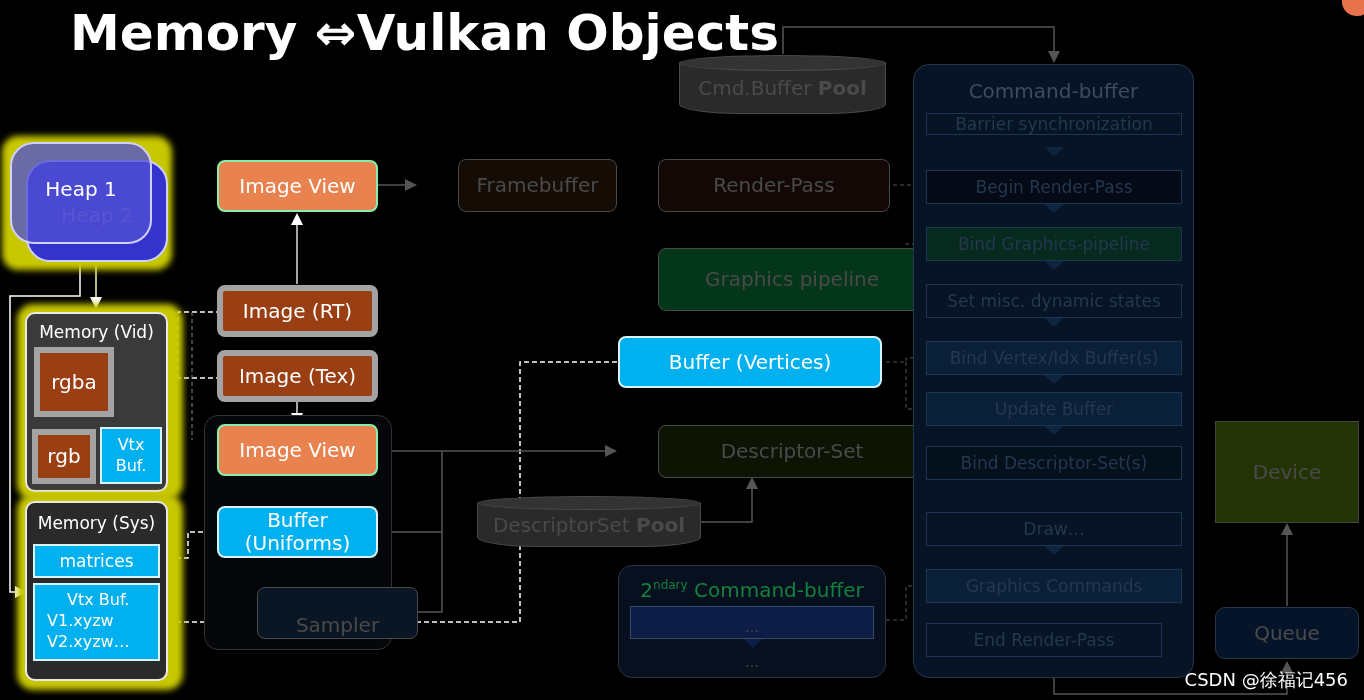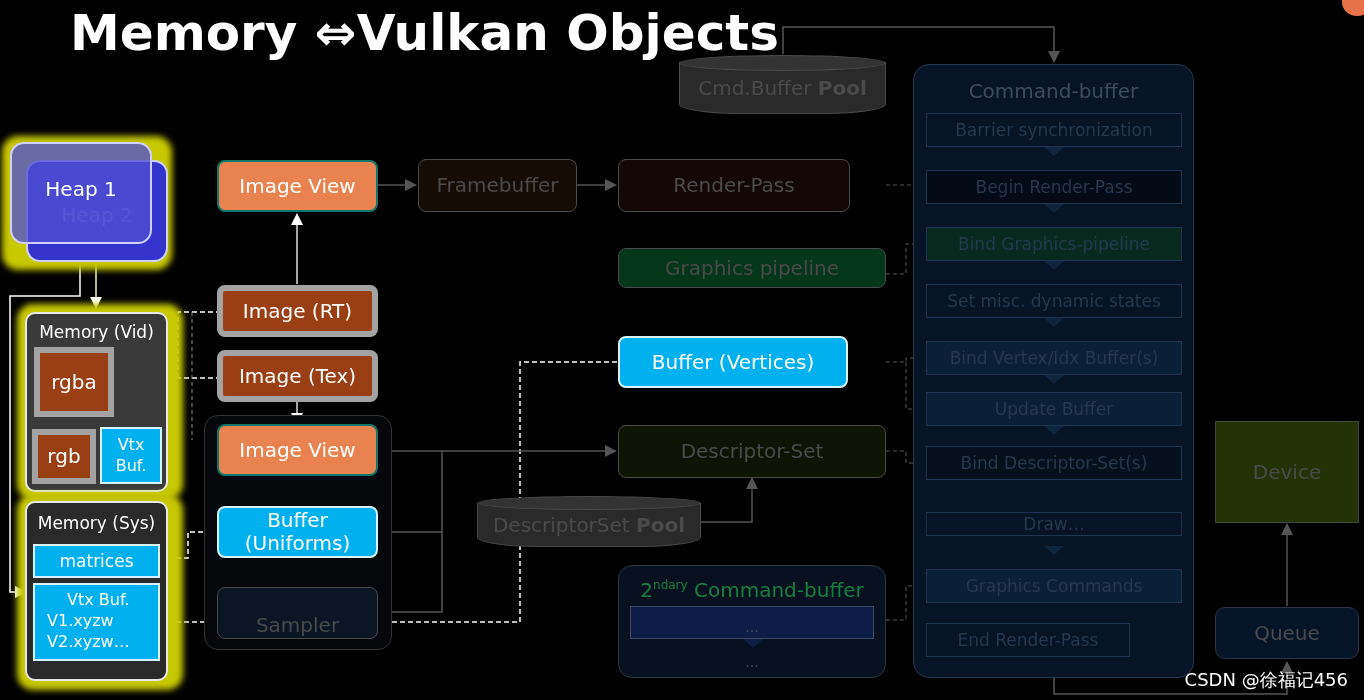--- a/index.html
+++ b/index.html
@@ -1,25 +1,25 @@
 <!DOCTYPE html>
 <html><head>
 <meta charset="utf-8">
 <style>
   html,body{margin:0;padding:0;background:#000;}
   body{width:1364px;height:700px;position:relative;overflow:hidden;font-family:"DejaVu Sans","Liberation Sans",sans-serif;}
   .abs{position:absolute;box-sizing:border-box;}
   .title{left:70px;top:4px;color:#fff;font-size:50px;font-weight:bold;letter-spacing:0px;white-space:nowrap;}
   .box{display:flex;align-items:center;justify-content:center;text-align:center;border-radius:8px;}
   .lbl{font-size:20px;line-height:1.15;}
-  .orange{background:#e8834f;border:2px solid #0f766e;color:#fff;}
+  .orange{background:#e8834f;border:2px solid #86efac;color:#fff;}
   .brown{background:#9a3f14;border:6px solid #a3a3a3;color:#fff;}
   .cyan{background:#00b0ef;border:2px solid #d7f3ff;color:#fff;}
-  .dim{border:1.5px solid #4a4a4a;color:#4a4a4a;}
-  .heap{border-radius:14px;border:2px solid #cfd0ff;}
+  .dim{border:1.5px solid #4a4a4a;color:#4a4a4a;margin-left:40px;}
+  .heap{border-radius:24px;border:2px solid #cfd0ff;}
   .glow{background:#c8c800;border-radius:16px;filter:blur(3px);}
   .memPanel{background:#3a3a3a;border:2px solid #e8e8e8;border-radius:10px;}
   .memTitle{color:#fff;font-size:17px;text-align:center;width:100%;}
   .cbItem{border:1px solid #1d3552;display:flex;align-items:center;justify-content:center;color:#24384f;font-size:17px;}
   .cyl{background:#2a2a2a;border:1.5px solid #4a4a4a;border-radius:0 0 60px 60px / 0 0 10px 10px;color:#4a4a4a;display:flex;align-items:center;justify-content:center;font-size:20px;}
   .cylTop{background:#333;border:1.5px solid #4a4a4a;border-radius:50%;}
   .chev{width:0;height:0;border-left:10px solid transparent;border-right:10px solid transparent;border-top:9px solid #0e2540;}
   svg{position:absolute;left:0;top:0;}
   .watermark{color:#fff;font-size:18px;right:16px;bottom:8px;white-space:nowrap;}
 </style>
@@ -124,24 +124,24 @@
 <div class="abs box dim" style="left:217px;top:587px;width:161px;height:52px;background:#0a1624;">
     <span class="lbl" style="padding-top:24px;">Sampler</span>
   </div>
 
 <div class="abs box dim" style="left:418px;top:159px;width:159px;height:53px;background:#150c06;">
     <span class="lbl">Framebuffer</span>
   </div>
 <div class="abs box dim" style="left:618px;top:159px;width:232px;height:53px;background:#130805;">
     <span class="lbl">Render-Pass</span>
   </div>
-<div class="abs box dim" style="left:618px;top:248px;width:268px;height:40px;background:#04361a;">
+<div class="abs box dim" style="left:618px;top:248px;width:268px;height:63px;background:#04361a;">
     <span class="lbl">Graphics pipeline</span>
   </div>
-<div class="abs box cyan" style="left:618px;top:336px;width:230px;height:52px;">
+<div class="abs box cyan" style="left:618px;top:336px;width:264px;height:52px;">
     <span class="lbl">Buffer (Vertices)</span>
   </div>
 <div class="abs box dim" style="left:618px;top:425px;width:268px;height:53px;background:#0d1404;">
     <span class="lbl">Descriptor-Set</span>
   </div>
 
 <div class="abs cyl" style="left:477px;top:503px;width:224px;height:44px;">
   <span style="white-space:pre;">DescriptorSet </span>
     <b>Pool</b>
 </div>
@@ -159,37 +159,37 @@
   </div>
   <div class="abs" style="left:11px;top:40px;width:244px;height:33px;background:#0d1d47;border:1px solid #3a4a60;color:#3f4a55;text-align:center;padding-top:12px;font-size:14px;">…</div>
   <div class="abs chev" style="left:124px;top:73px;border-top-color:#0d1d47;"></div>
   <div class="abs" style="left:0;top:88px;width:100%;text-align:center;color:#3f4a55;font-size:14px;">…</div>
 </div>
 
 <div class="abs" style="left:913px;top:64px;width:281px;height:614px;background:#061426;border:1.5px solid #24374d;border-radius:16px;">
   <div class="abs" style="left:0;top:14px;width:100%;text-align:center;color:#3c4c5e;font-size:20px;">Command-buffer</div>
 </div>
 <div id="cb-items">
-    <div class="abs cbItem" style="left: 926px; top: 113px; width: 256px; height: 34px; background: rgb(6, 20, 38);">Barrier synchronization</div>
+    <div class="abs cbItem" style="left: 926px; top: 113px; width: 256px; height: 22px; background: rgb(6, 20, 38);">Barrier synchronization</div>
     <div class="abs chev" style="left: 1044px; top: 147px;"></div>
     <div class="abs cbItem" style="left: 926px; top: 170px; width: 256px; height: 34px; background: rgb(4, 10, 22);">Begin Render-Pass</div>
     <div class="abs chev" style="left: 1044px; top: 204px;"></div>
     <div class="abs cbItem" style="left: 926px; top: 227px; width: 256px; height: 34px; background: rgb(6, 42, 30);">Bind Graphics-pipeline</div>
     <div class="abs chev" style="left: 1044px; top: 261px;"></div>
     <div class="abs cbItem" style="left: 926px; top: 284px; width: 256px; height: 34px; background: rgb(6, 20, 38);">Set misc. dynamic states</div>
     <div class="abs chev" style="left: 1044px; top: 318px;"></div>
     <div class="abs cbItem" style="left: 926px; top: 341px; width: 256px; height: 34px; background: rgb(10, 32, 56);">Bind Vertex/Idx Buffer(s)</div>
     <div class="abs chev" style="left: 1044px; top: 375px;"></div>
     <div class="abs cbItem" style="left: 926px; top: 392px; width: 256px; height: 34px; background: rgb(10, 32, 56);">Update Buffer</div>
     <div class="abs chev" style="left: 1044px; top: 426px;"></div>
     <div class="abs cbItem" style="left: 926px; top: 446px; width: 256px; height: 34px; background: rgb(4, 16, 28);">Bind Descriptor-Set(s)</div>
-    <div class="abs cbItem" style="left: 926px; top: 512px; width: 256px; height: 24px; background: rgb(6, 20, 38);">Draw…</div>
+    <div class="abs cbItem" style="left: 926px; top: 512px; width: 256px; height: 34px; background: rgb(6, 20, 38);">Draw…</div>
     <div class="abs chev" style="left: 1044px; top: 546px;"></div>
     <div class="abs cbItem" style="left: 926px; top: 569px; width: 256px; height: 34px; background: rgb(10, 32, 56);">Graphics Commands</div>
-    <div class="abs cbItem" style="left: 926px; top: 623px; width: 204px; height: 34px; background: rgb(6, 20, 38);">End Render-Pass</div>
+    <div class="abs cbItem" style="left: 926px; top: 623px; width: 236px; height: 34px; background: rgb(6, 20, 38);">End Render-Pass</div>
   </div>
 
 <div class="abs box" style="left:1215px;top:421px;width:144px;height:102px;background:#233306;border:1.5px solid #444;border-radius:0;color:#4a4a4a;">
     <span class="lbl">Device</span>
   </div>
 <div class="abs box" style="left:1215px;top:607px;width:144px;height:52px;background:#06142a;border:1.5px solid #2a3545;border-radius:10px;color:#4a4a4a;">
     <span class="lbl">Queue</span>
   </div>
 
 <div class="abs" style="left:1342px;top:-12px;width:30px;height:28px;border-radius:50%;background:#e8734a;"></div>

